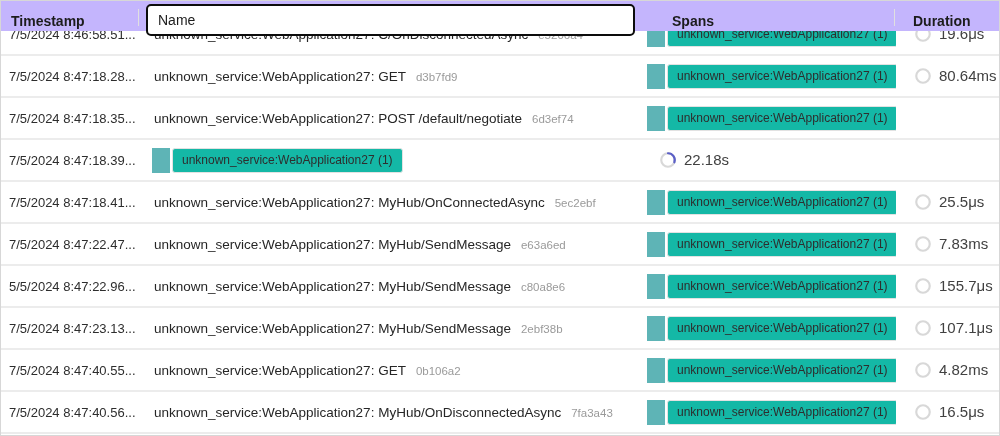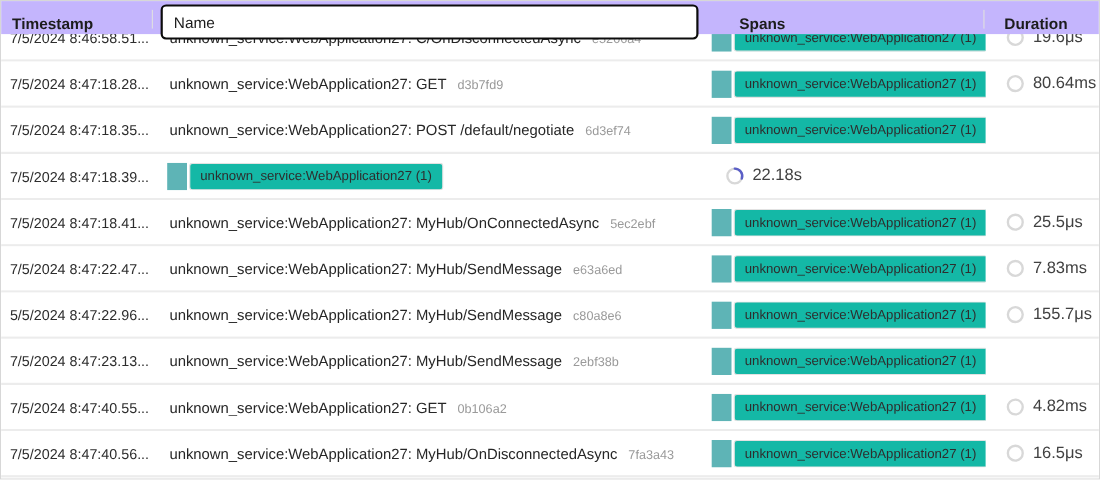--- a/index.html
+++ b/index.html
@@ -201,20 +201,27 @@
       <div class="cell ts">
         <span>7/5/2024 8:47:23.13...</span>
       </div>
       <div class="cell name">
         <span>unknown_service:WebApplication27: MyHub/SendMessage</span><span class="hash">2ebf38b</span>
       </div>
       <div class="cell spans">
         <span class="swatch" style="background: rgb(94, 180, 182);"></span>
         <span class="badge">unknown_service:WebApplication27 (1)</span>
       </div>
+      <div class="cell dur">
+        <svg class="ring" width="18" height="18" viewBox="0 0 20 20">
+          <circle cx="10" cy="10" r="7.5" fill="none" stroke="#d8d8d8" stroke-width="2.4"></circle>
+          <path style="display:none" d="M10 2.5 A7.5 7.5 0 0 1 17.05 12.56" fill="none" stroke="#5b5fc7" stroke-width="2.4" stroke-linecap="round"></path>
+        </svg>
+        <span>107.1μs</span>
+      </div>
     </div>
 
     <div class="row">
       <div class="cell ts">
         <span>7/5/2024 8:47:40.55...</span>
       </div>
       <div class="cell name">
         <span>unknown_service:WebApplication27: GET</span><span class="hash">0b106a2</span>
       </div>
       <div class="cell spans">

